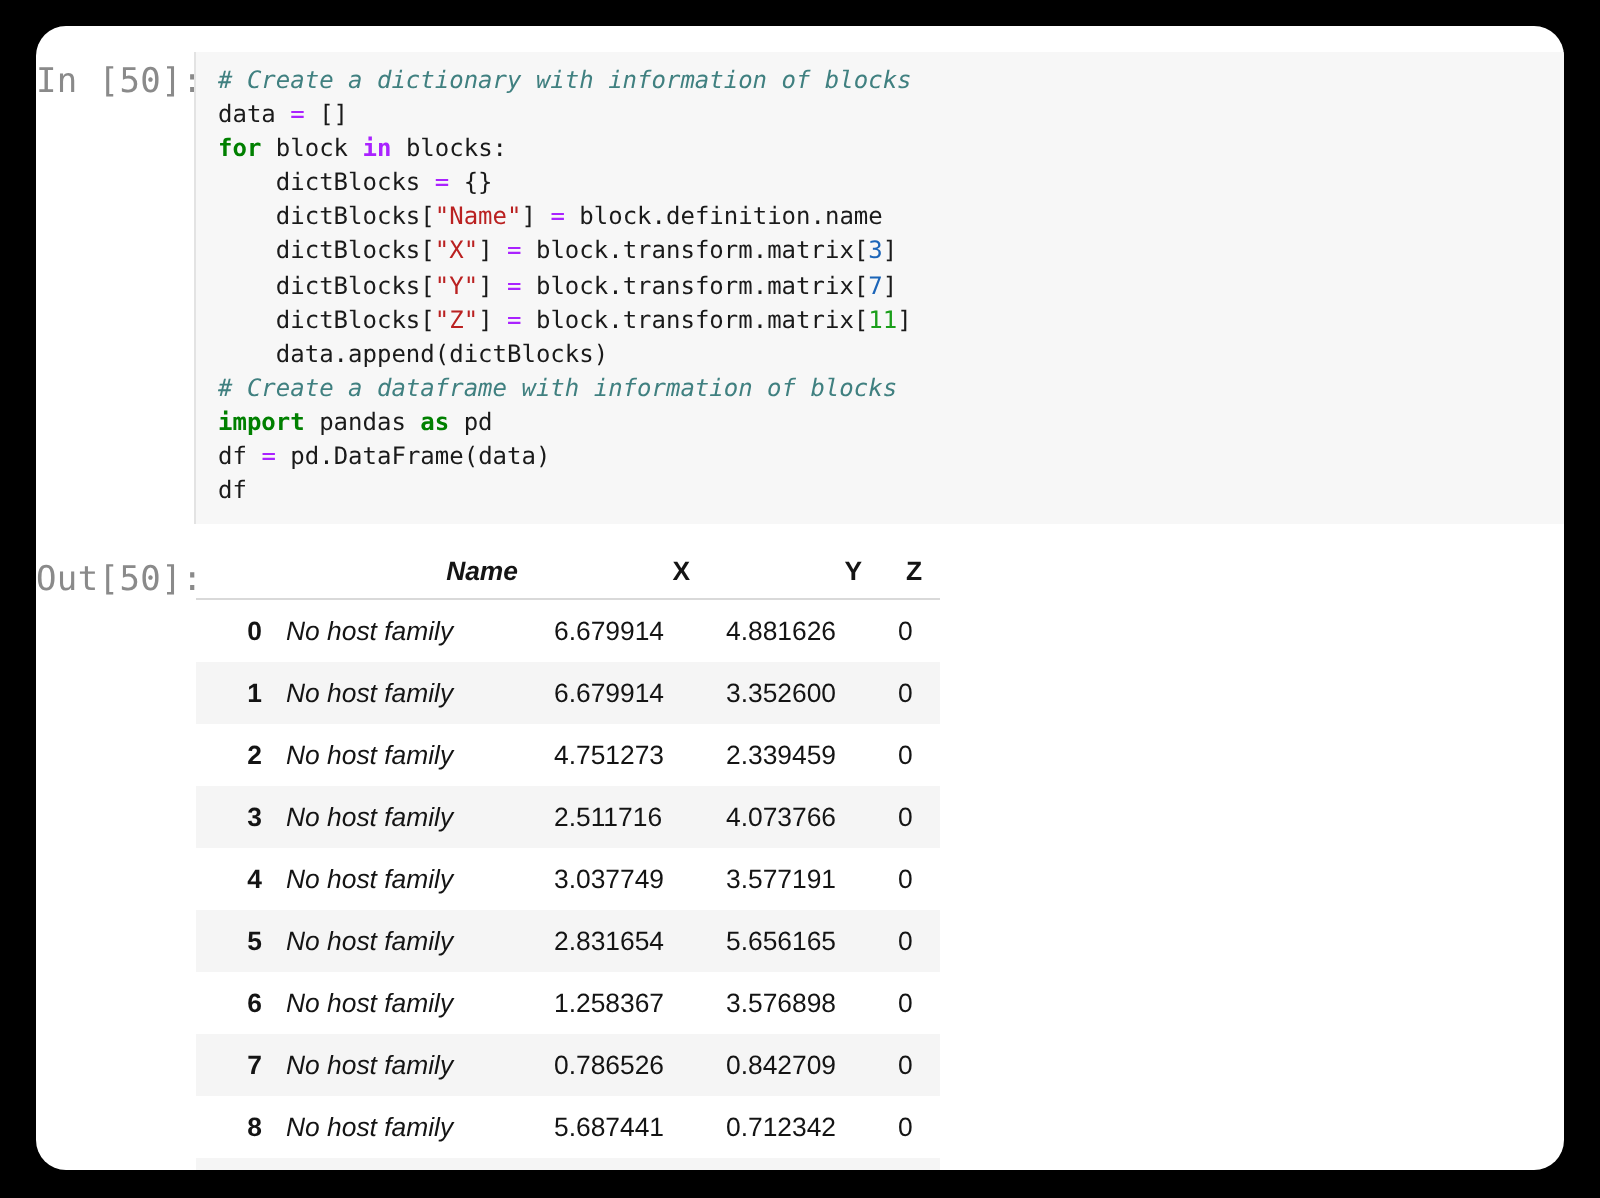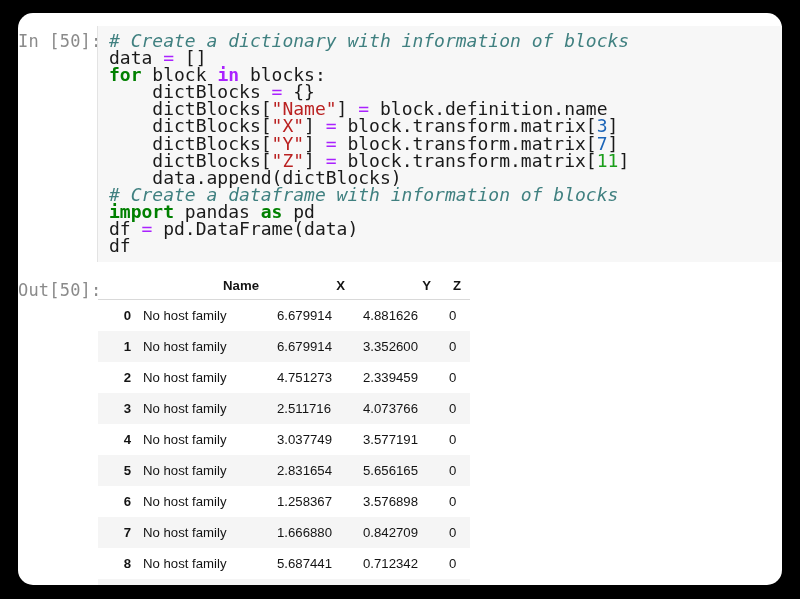--- a/index.html
+++ b/index.html
@@ -61,21 +61,21 @@
     background: #f7f7f7;
     border-left: 1px solid #e3e3e3;
     padding: 6px 0 8px 11px;
     box-sizing: border-box;
     min-height: 227px;
   }
 
   .code-area pre {
     margin: 0;
     font-family: "DejaVu Sans Mono", "Liberation Mono", monospace;
-    font-size: 18px;
+    font-size: 12px;
     line-height: 17.1px;
     color: #1a1a1a;
     white-space: pre;
     tab-size: 4;
   }
 
   
   .tok-comment  { color: #408080; font-style: italic; }
   .tok-keyword  { color: #008000; font-weight: bold; }
   .tok-kwop     { color: #aa22ff; font-weight: bold; }
@@ -137,21 +137,21 @@
     padding-left: 5px;
     margin-left: 44px;
   }
 
   table.df tbody tr.odd-row td {
     background: #f5f5f5;
   }
 
   
   th.idx-head, td.idx-cell { width: 22px; }
-  th.name-head, td.name-cell { min-width: 112px; }
+  th.name-head, td.name-cell { min-width: 112px; font-style: italic; }
   th.x-head, td.x-cell { min-width: 68px; }
   th.y-head, td.y-cell { min-width: 68px; }
   th.z-head, td.z-cell { min-width: 12px; }
 </style>
 </head>
 <body>
 
 <div id="notebook-card">
 
   <div class="cell" id="input-cell">
@@ -232,21 +232,21 @@
             <tr>
               <td class="idx-cell">6</td>
               <td class="name-cell">No host family</td>
               <td class="x-cell">1.258367</td>
               <td class="y-cell">3.576898</td>
               <td class="z-cell">0</td>
             </tr>
             <tr class="odd-row">
               <td class="idx-cell">7</td>
               <td class="name-cell">No host family</td>
-              <td class="x-cell">1.666880</td>
+              <td class="x-cell">0.786526</td>
               <td class="y-cell">0.842709</td>
               <td class="z-cell">0</td>
             </tr>
             <tr>
               <td class="idx-cell">8</td>
               <td class="name-cell">No host family</td>
               <td class="x-cell">5.687441</td>
               <td class="y-cell">0.712342</td>
               <td class="z-cell">0</td>
             </tr>

